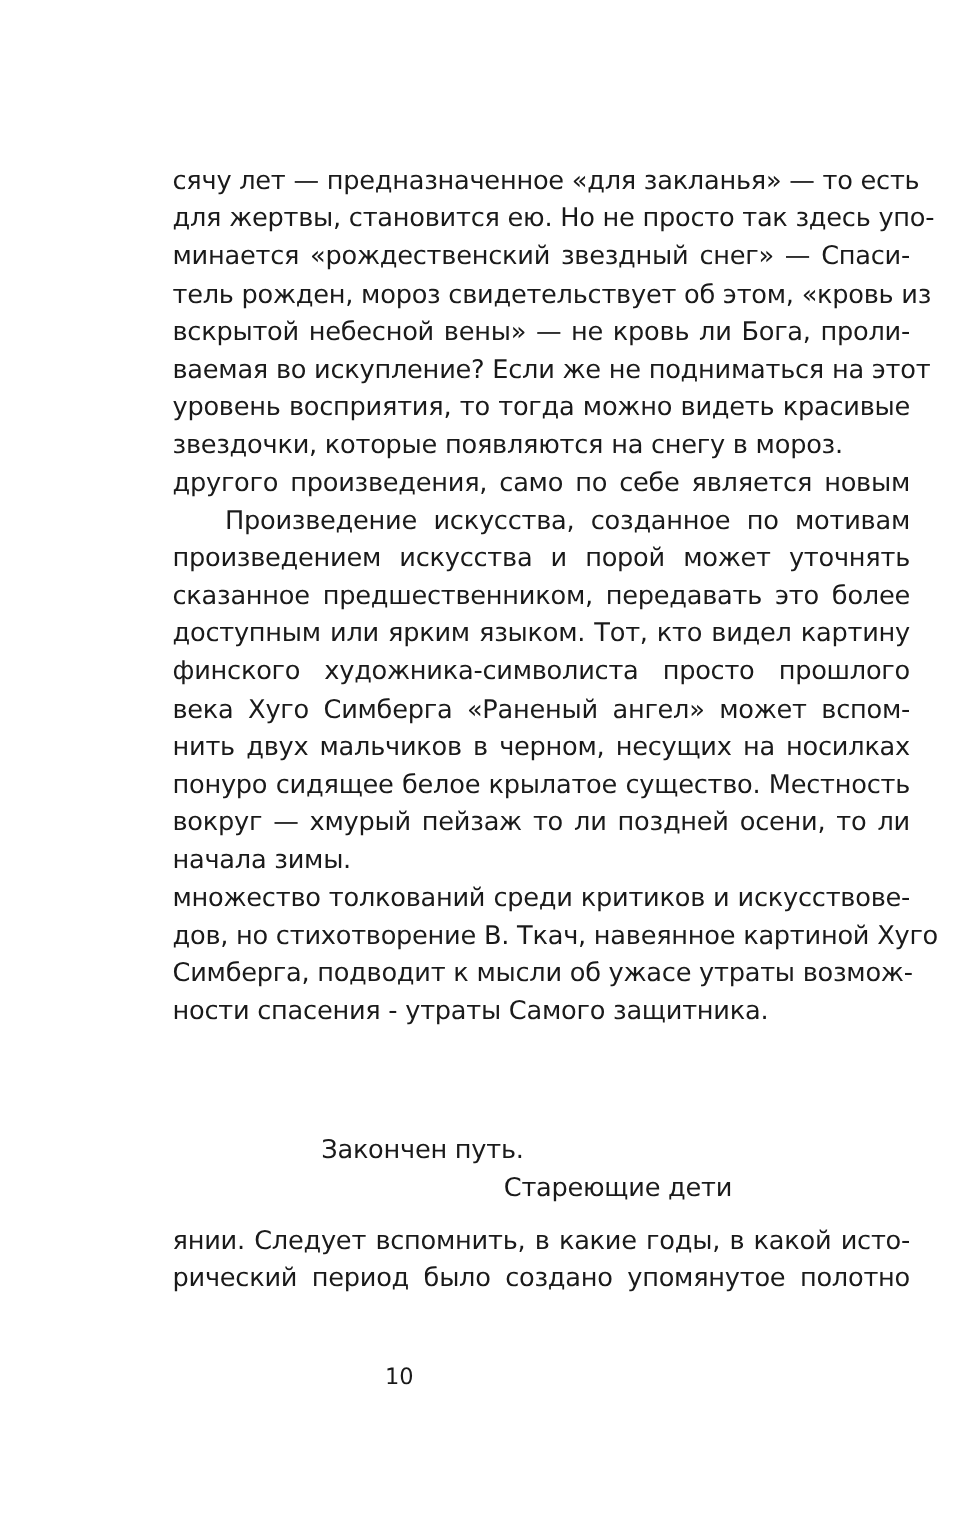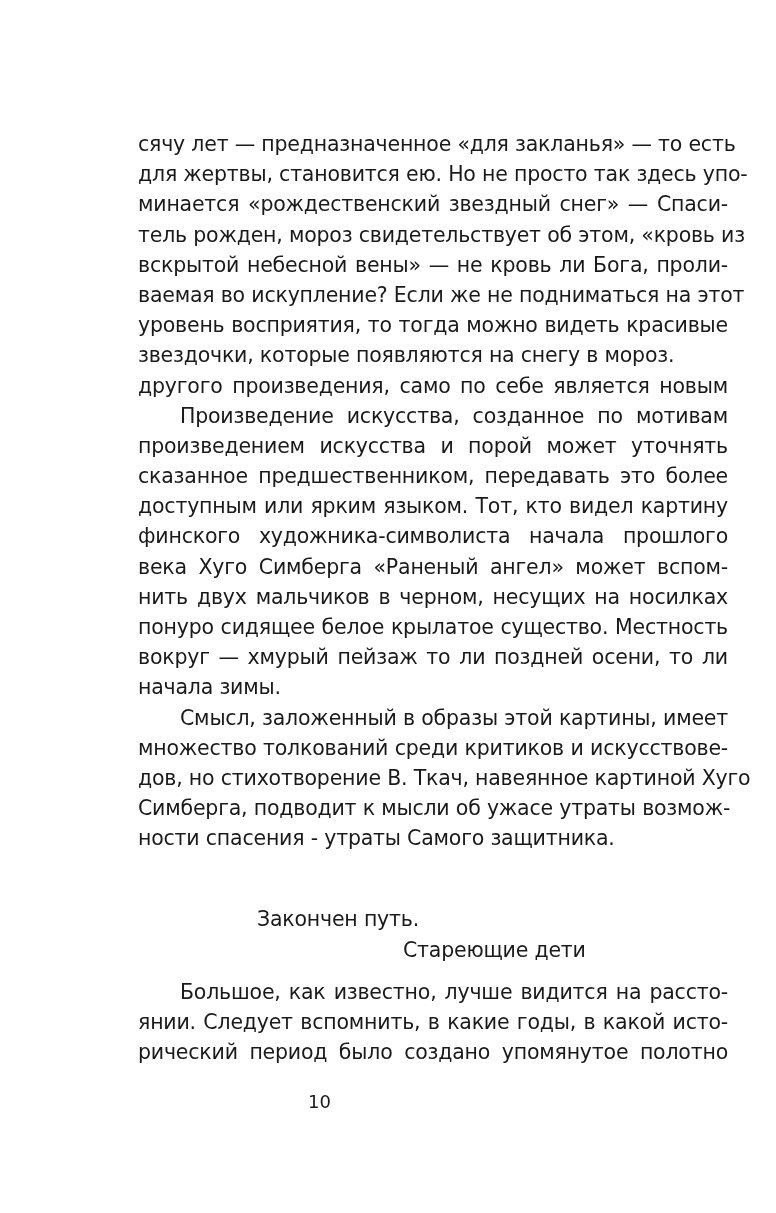--- a/index.html
+++ b/index.html
@@ -85,41 +85,39 @@
     <span class="line justify">уровень восприятия, то  тогда можно  видеть красивые</span>
     <span class="line last">звездочки, которые появляются на снегу в мороз.</span>
   </div>
 
   <div>
     <span class="line justify">другого произведения, само по себе является новым</span>
     <span class="line justify indent">Произведение искусства, созданное по мотивам</span>
     <span class="line justify">произведением искусства и порой может уточнять</span>
     <span class="line justify">сказанное предшественником, передавать это более</span>
     <span class="line justify">доступным или ярким языком. Тот, кто видел картину</span>
-    <span class="line justify">финского художника-символиста   начала прошлого</span>
+    <span class="line justify">финского художника-символиста   просто прошлого</span>
     <span class="line justify">века Хуго Симберга «Раненый ангел» может вспом-</span>
     <span class="line justify">нить двух мальчиков в черном, несущих на носилках</span>
     <span class="line justify">понуро сидящее белое крылатое существо. Местность</span>
     <span class="line justify">вокруг — хмурый пейзаж то ли поздней осени, то ли</span>
     <span class="line last">начала зимы.</span>
   </div>
 
   <div>
-    <span class="line justify indent">Смысл, заложенный в образы этой картины, имеет</span>
     <span class="line justify">множество толкований среди критиков и искусствове-</span>
     <span class="line justify">дов, но стихотворение В. Ткач, навеянное картиной Хуго</span>
     <span class="line justify">Симберга, подводит к мысли об ужасе утраты возмож-</span>
     <span class="line last">ности спасения - утраты Самого защитника.</span>
   </div>
 </div>
 
 <div class="poem">
   <span class="line">Закончен путь.</span>
   <span class="line shift">Стареющие дети</span>
 </div>
 
 <div class="page2">
-  <span class="line justify indent">Большое, как известно, лучше видится на рассто-</span>
   <span class="line justify">янии. Следует вспомнить, в какие годы, в какой исто-</span>
   <span class="line justify">рический период было создано упомянутое  полотно</span>
 </div>
 
 <div class="page-number">10</div>
 
 </body></html>

